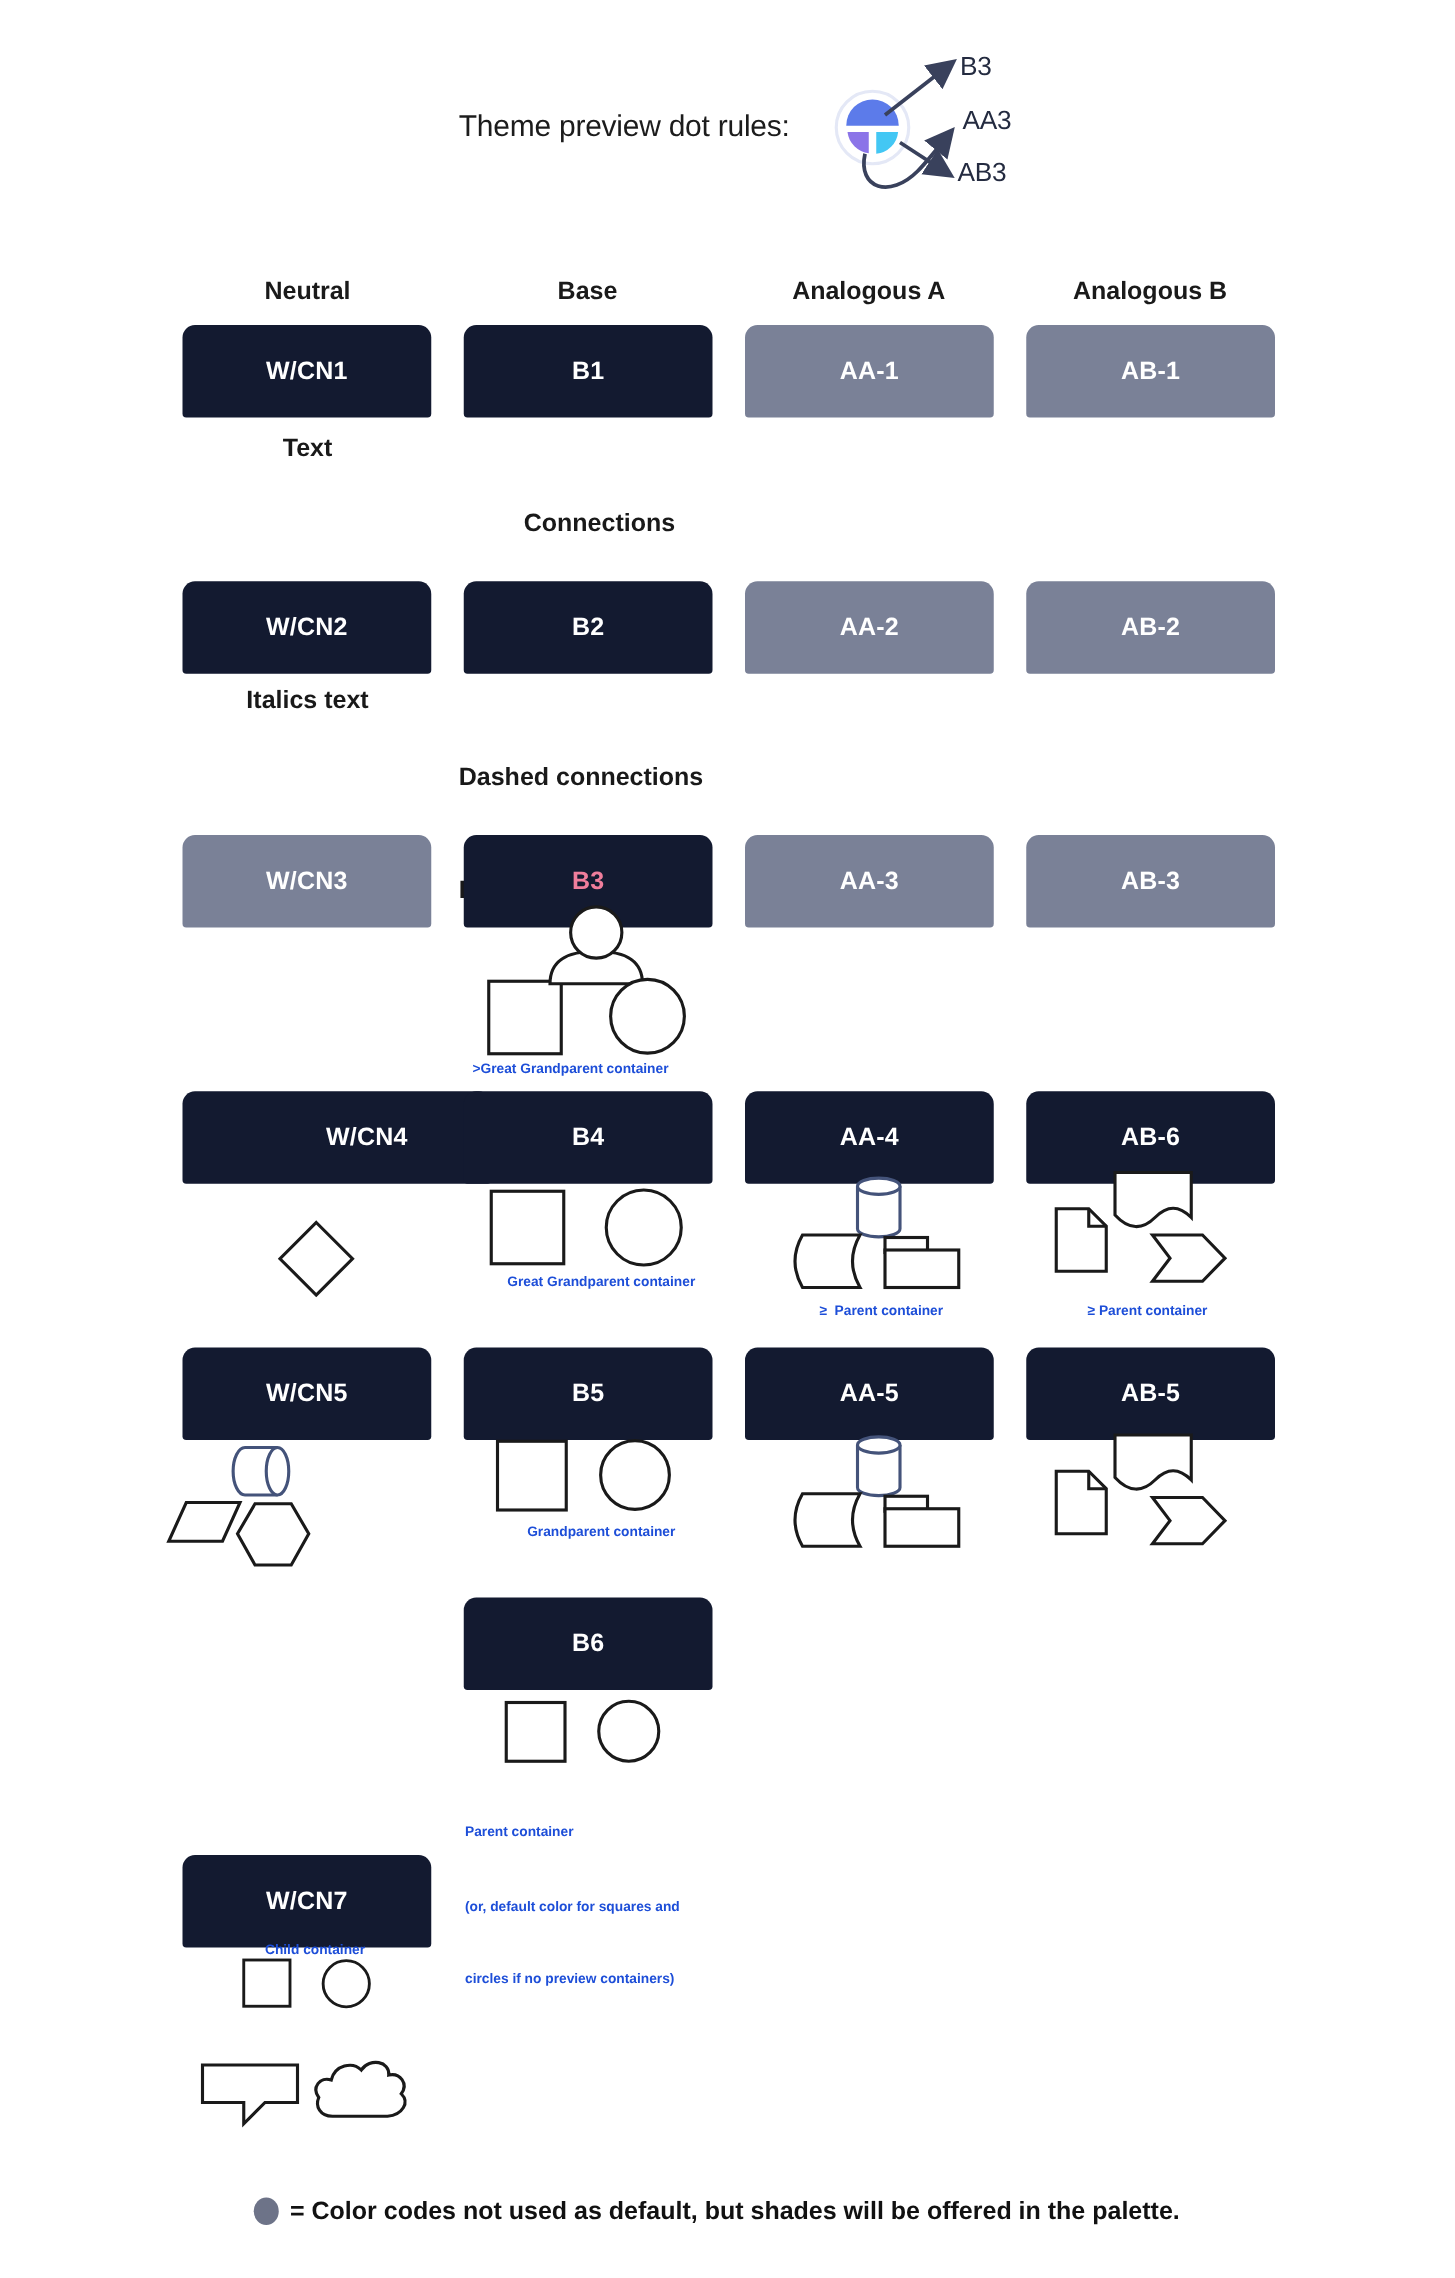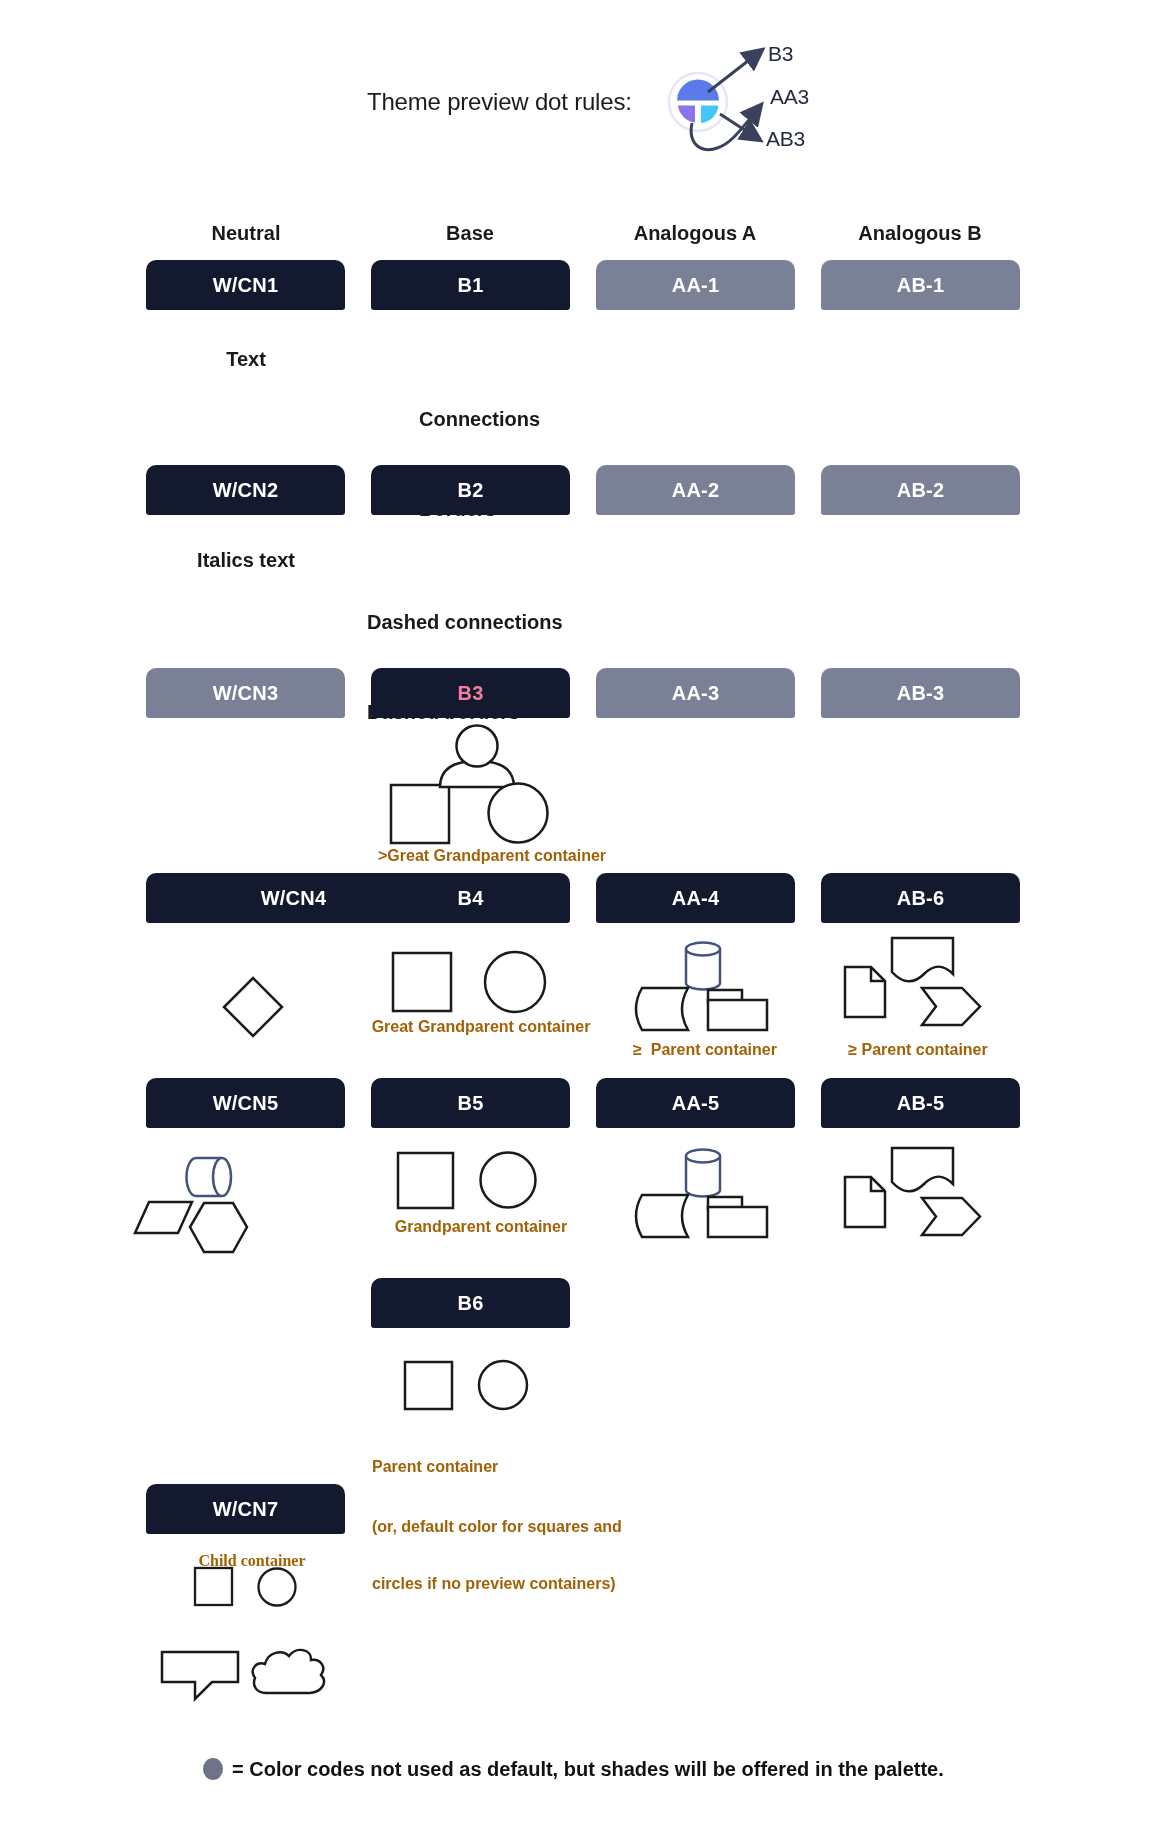--- a/index.html
+++ b/index.html
@@ -2,27 +2,27 @@
 <html><head>
 <meta charset="utf-8">
 <style>
   html,body{margin:0;padding:0;background:#fff;}
   .canvas{position:relative;width:1164px;height:1822px;background:#ffffff;overflow:hidden;
           font-family:"Liberation Sans",sans-serif;color:#1a1a1a;}
   .abs{position:absolute;}
   .title{font-size:24px;font-weight:400;color:#1c1c1c;letter-spacing:-0.2px;}
   .dot-label{font-size:21px;font-weight:400;color:#242b40;letter-spacing:-0.2px;}
   .col-header{font-size:20px;font-weight:700;transform:translateX(-50%);white-space:pre;}
-  .chip{width:199px;height:50px;display:flex;align-items:center;justify-content:center;
+  .chip{width:199px;height:74px;display:flex;align-items:center;justify-content:center;
         border-radius:10px 10px 3px 3px;font-size:20px;font-weight:700;color:#ffffff;letter-spacing:0.2px;}
   .chip.dark{background:#131A30;}
   .chip.gray{background:#7A8197;}
   .chip.pinktext{color:#F07E9C;}
   .cap-lg{font-size:20px;font-weight:700;line-height:30px;color:#191919;white-space:pre;}
-  .cap-sm{font-size:16px;font-weight:700;line-height:19px;color:#a16207;white-space:pre;}
+  .cap-sm{font-size:11px;font-weight:700;line-height:19px;color:#1d4ed8;white-space:pre;}
   .centered{transform:translateX(-50%);text-align:center;}
   .legend-text{font-size:20px;font-weight:700;color:#111;white-space:pre;}
   .legend-dot{width:20px;height:22px;border-radius:50%;background:#6D7388;}
   svg{display:block;}
 </style>
 </head>
 <body>
 
 <div class="canvas">
 
@@ -155,21 +155,21 @@
     <rect x="2" y="4" width="47" height="47" fill="#fff" stroke="#1A1A1A" stroke-width="2.5"></rect>
     <circle cx="100" cy="27" r="24" fill="#fff" stroke="#1A1A1A" stroke-width="2.5"></circle>
   </svg>
   <div class="abs cap-sm" style="left:372px;top:1419px;">
     <div style="margin-bottom:3px;">Parent container</div>
     <div>(or, default color for squares and</div>
     <div>circles if no preview containers)</div>
   </div>
 
   <div class="abs chip dark" style="left:146px;top:1484px;">W/CN7</div>
-  <div class="abs cap-sm centered" style="left:252px;top:1551px;font-family:Liberation Serif, serif;">Child container</div>
+  <div class="abs cap-sm centered" style="left:252px;top:1551px;">Child container</div>
 
   <svg class="abs" style="left:193px;top:1566px;" width="110" height="42" viewBox="0 0 110 42">
     <rect x="2" y="2" width="37" height="37" fill="#fff" stroke="#1A1A1A" stroke-width="2.3"></rect>
     <circle cx="84" cy="21" r="18.5" fill="#fff" stroke="#1A1A1A" stroke-width="2.3"></circle>
   </svg>
 
   <svg class="abs" style="left:160px;top:1638px;" width="175" height="66" viewBox="0 0 175 66">
     <path d="M2,14 L78,14 L78,44 L52,44 L35,61 L35,44 L2,44 Z" fill="#fff" stroke="#1A1A1A" stroke-width="2.5"></path>
     <path d="M106,55 C96,55 92,47 95,40 C89,32 96,23 105,26 C108,14 122,11 129,18 C136,8 152,11 151,22 C160,20 167,29 161,37 C168,44 162,54 150,55 Z" fill="#fff" stroke="#1A1A1A" stroke-width="2.5"></path>
   </svg>

